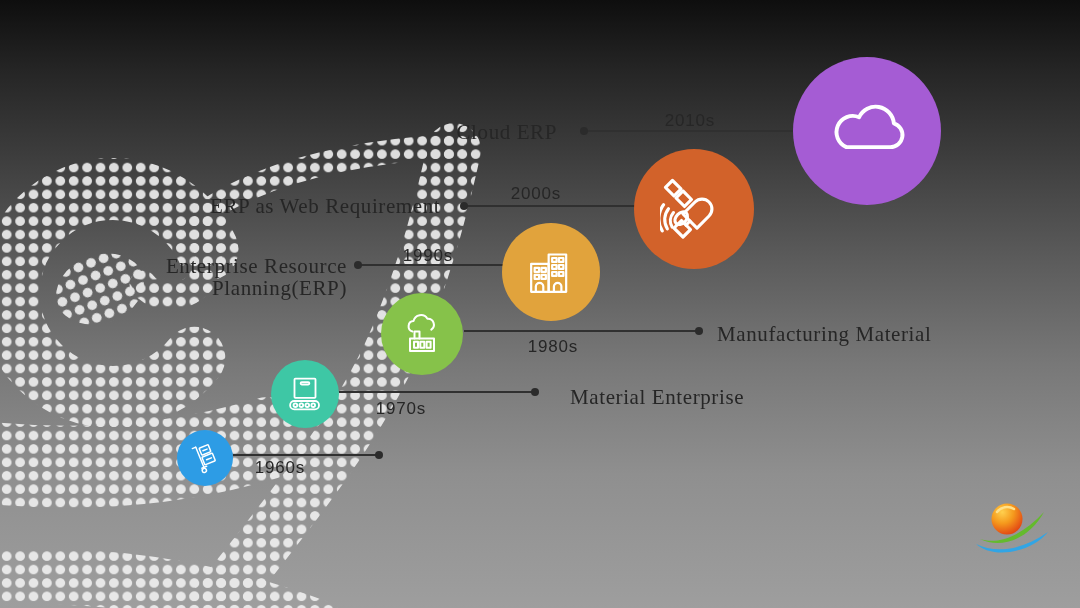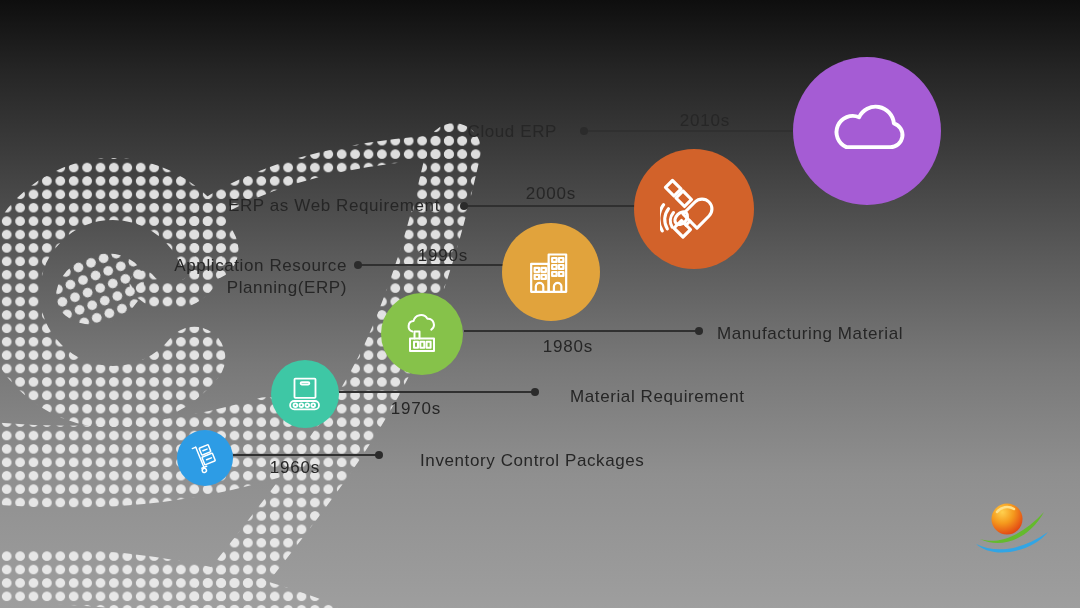--- a/index.html
+++ b/index.html
@@ -6,22 +6,22 @@
   .slide{
     position:relative;width:1080px;height:608px;overflow:hidden;
     background:linear-gradient(to bottom,#0e0e0e 0%,#262626 12%,#3c3c3c 25%,#5a5a5a 42%,#787878 60%,#8f8f8f 78%,#9e9e9e 100%);
     font-family:"Liberation Sans","DejaVu Sans",sans-serif;
   }
   .decor{position:absolute;left:0;top:0;z-index:1;}
   .tl-line{position:absolute;height:2px;background:#303030;z-index:3;}
   .tl-dot{position:absolute;width:8px;height:8px;border-radius:50%;background:#2b2b2b;top:-3px;}
   .tl-dot.left{left:-3px;}
   .tl-dot.right{right:-3px;}
-  .decade{position:absolute;z-index:4;font-size:17px;letter-spacing:.8px;color:#262626;text-align:right;white-space:nowrap;}
-  .label{position:absolute;z-index:4;font-size:17px;letter-spacing:.6px;color:#262626;line-height:22px;white-space:nowrap;}
+  .decade{position:absolute;z-index:4;font-size:17px;letter-spacing:.8px;color:#262626;text-align:center;white-space:nowrap;}
+  .label{position:absolute;z-index:4;font-size:21px;letter-spacing:.6px;color:#262626;line-height:22px;white-space:nowrap;font-family:Liberation Serif, serif;}
   .label span{display:block;}
   .ta-r{text-align:right;}
   .circle{position:absolute;z-index:5;border-radius:50%;display:flex;align-items:center;justify-content:center;}
   .circle svg{display:block;}
   .logo{position:absolute;z-index:6;}
 </style>
 </head>
 <body>
 
 <div class="slide">
@@ -80,21 +80,21 @@
         <rect x="23.5" y="36" width="9" height="7.5"></rect>
       </g>
       <ellipse cx="15" cy="30.5" rx="5.2" ry="3.6" transform="rotate(-45 15 30.5)"></ellipse>
       <path d="M9.5 26.5 C7 29.5 6.6 33.5 8.6 36.8"></path>
       <path d="M6 23.8 C2.9 27.8 2.3 33.4 5.2 38"></path>
       <path d="M2.5 21 C-1.4 26.2 -2 33.6 1.6 39.4"></path>
     </svg>
   </div>
 
   <div class="label ta-r" style="left:157px;top:255px;width:190px;">
-    <span>Application Resource</span>
+    <span>Enterprise Resource</span>
     <span>Planning(ERP)</span>
   </div>
   <div class="decade" style="left:388px;top:246px;width:80px;">1990s</div>
   <div class="tl-line" style="left:357px;top:264px;width:148px;">
     <span class="tl-dot left"></span>
   </div>
   <div class="circle" style="left: 502px; top: 223px; width: 98px; height: 98px; background-color: rgb(225, 163, 60);">
     <svg width="56" height="56" viewBox="0 0 48 48" fill="none" stroke="#ffffff" stroke-width="1.9" stroke-linejoin="round" stroke-linecap="round">
       <rect x="7" y="17" width="15" height="24"></rect>
       <rect x="22" y="9" width="15" height="32"></rect>
@@ -125,41 +125,38 @@
       <path d="M14.5 21.5 a5.3 5.3 0 0 1 1-10.4 7.6 7.6 0 0 1 13.9-2.4 6 6 0 0 1 3.9 10.9"></path>
       <path d="M16.5 28.5 v-7 h5 v7"></path>
       <rect x="12" y="28.5" width="24" height="12.5"></rect>
       <rect x="16" y="31.8" width="4" height="6"></rect>
       <rect x="22.3" y="31.8" width="4" height="6"></rect>
       <rect x="28.6" y="31.8" width="4" height="6"></rect>
     </svg>
   </div>
 
   <div class="label" style="left:570px;top:386px;">
-    <span>Material Requirement</span>
+    <span>Material Enterprise</span>
   </div>
   <div class="decade" style="left:361px;top:399px;width:80px;">1970s</div>
   <div class="tl-line" style="left:339px;top:391px;width:197px;">
     <span class="tl-dot right"></span>
   </div>
   <div class="circle" style="left: 271px; top: 360px; width: 68px; height: 68px; background-color: rgb(62, 199, 165);">
     <svg width="42" height="42" viewBox="0 0 48 48" fill="none" stroke="#ffffff" stroke-width="2.1" stroke-linejoin="round" stroke-linecap="round">
       <rect x="12" y="6.5" width="24" height="22" rx="1"></rect>
       <rect x="19" y="10.5" width="10" height="2.6" rx="1.3"></rect>
       <rect x="7" y="32" width="33" height="9.5" rx="4.75"></rect>
       <circle cx="13" cy="36.8" r="2.1"></circle>
       <circle cx="19.8" cy="36.8" r="2.1"></circle>
       <circle cx="26.6" cy="36.8" r="2.1"></circle>
       <circle cx="33.4" cy="36.8" r="2.1"></circle>
     </svg>
   </div>
 
-  <div class="label" style="left:420px;top:450px;">
-    <span>Inventory Control Packages</span>
-  </div>
   <div class="decade" style="left:240px;top:458px;width:80px;">1960s</div>
   <div class="tl-line" style="left:233px;top:454px;width:147px;">
     <span class="tl-dot right"></span>
   </div>
   <div class="circle" style="left: 177px; top: 430px; width: 56px; height: 56px; background-color: rgb(45, 156, 229);">
     <svg width="36" height="36" viewBox="0 0 48 48" fill="none" stroke="#ffffff" stroke-width="2" stroke-linejoin="round" stroke-linecap="round">
       <g transform="rotate(-22 24 24)">
         <path d="M18 6 v29"></path>
         <path d="M18 6 h-5"></path>
         <path d="M15 35 h7"></path>

